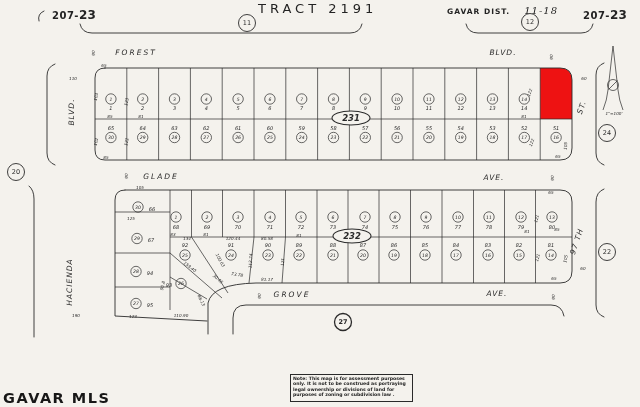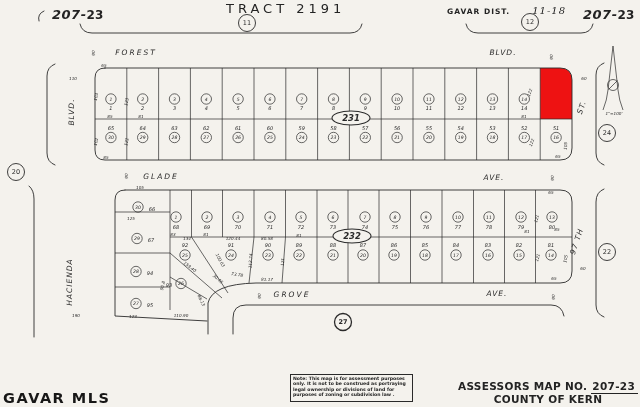--- a/index.html
+++ b/index.html
@@ -3,25 +3,25 @@
 <meta charset="utf-8">
 <style>
   html,body{margin:0;padding:0;}
   #stage{position:relative;width:640px;height:407px;background:#f4f2ed;overflow:hidden;
          font-family:"DejaVu Sans",sans-serif;color:#232323;}
   #map-svg{position:absolute;left:0;top:0;}
   .ln{fill:none;stroke:#2a2a2a;stroke-width:0.9;stroke-linecap:round;}
   .lnthin{fill:none;stroke:#2a2a2a;stroke-width:0.7;}
   svg text{font-family:"DejaVu Sans",sans-serif;}
   .abs{position:absolute;white-space:nowrap;}
-  .hdr-no .pfx{font-size:13px;font-weight:bold;letter-spacing:.5px;font-style:italic;}
+  .hdr-no .pfx{font-size:10px;font-weight:bold;letter-spacing:.5px;}
   .hdr-no .sfx{font-size:12px;font-weight:bold;}
-  #tract-title{font-size:13px;letter-spacing:4px;font-weight:500;}
+  #tract-title{font-size:13px;letter-spacing:4px;font-weight:500;margin-left:32px;}
   #school{font-size:7.5px;font-weight:bold;letter-spacing:1px;}
-  #school .val{font-family:"DejaVu Serif",serif;font-style:italic;font-size:10px;font-weight:normal;letter-spacing:1px;margin-left:22px;}
+  #school .val{font-family:"DejaVu Serif",serif;font-style:italic;font-size:10px;font-weight:normal;letter-spacing:1px;margin-left:14px;}
   #notebox{left:290px;top:374px;width:117px;height:24px;border:1px solid #2a2a2a;
            background:#f4f2ed;padding:1px 2px;}
   #notebox div{font-size:4.6px;font-weight:bold;line-height:5.4px;letter-spacing:0px;}
   #footer{left:458px;top:380px;width:180px;text-align:center;}
   #footer .l1{font-size:10.5px;font-weight:bold;letter-spacing:.3px;}
   #footer .l1 .uval{border-bottom:1.2px solid #232323;padding:0 3px 1px 1px;}
   #footer .l2{font-size:10.5px;font-weight:bold;margin-top:1px;letter-spacing:.3px;}
   #watermark{left:3px;top:390px;font-size:14.5px;font-weight:600;letter-spacing:1.5px;
              color:#000000;opacity:.9;}
 </style>
@@ -324,19 +324,15 @@
   <div class="abs" id="school" style="left:447px;top:5px"><span>GAVAR DIST.</span><span class="val">11-18</span></div>
   <div class="abs hdr-no" style="left:583px;top:4px"><span class="pfx">207-</span><span class="sfx">23</span></div>
 
   <div class="abs" id="notebox">
     <div>Note: This map is for assessment purposes</div>
     <div>only. It is not to be construed as portraying</div>
     <div>legal ownership or divisions of land for</div>
     <div>purposes of zoning or subdivision law .</div>
   </div>
 
-  <div class="abs" id="footer">
-    <div class="l1"><span>ASSESSORS MAP NO.</span> <span class="uval">207-23</span></div>
-    <div class="l2">COUNTY OF KERN</div>
-  </div>
 
   <div class="abs" id="watermark">GAVAR MLS</div>
 </div>
 
 </body></html>

